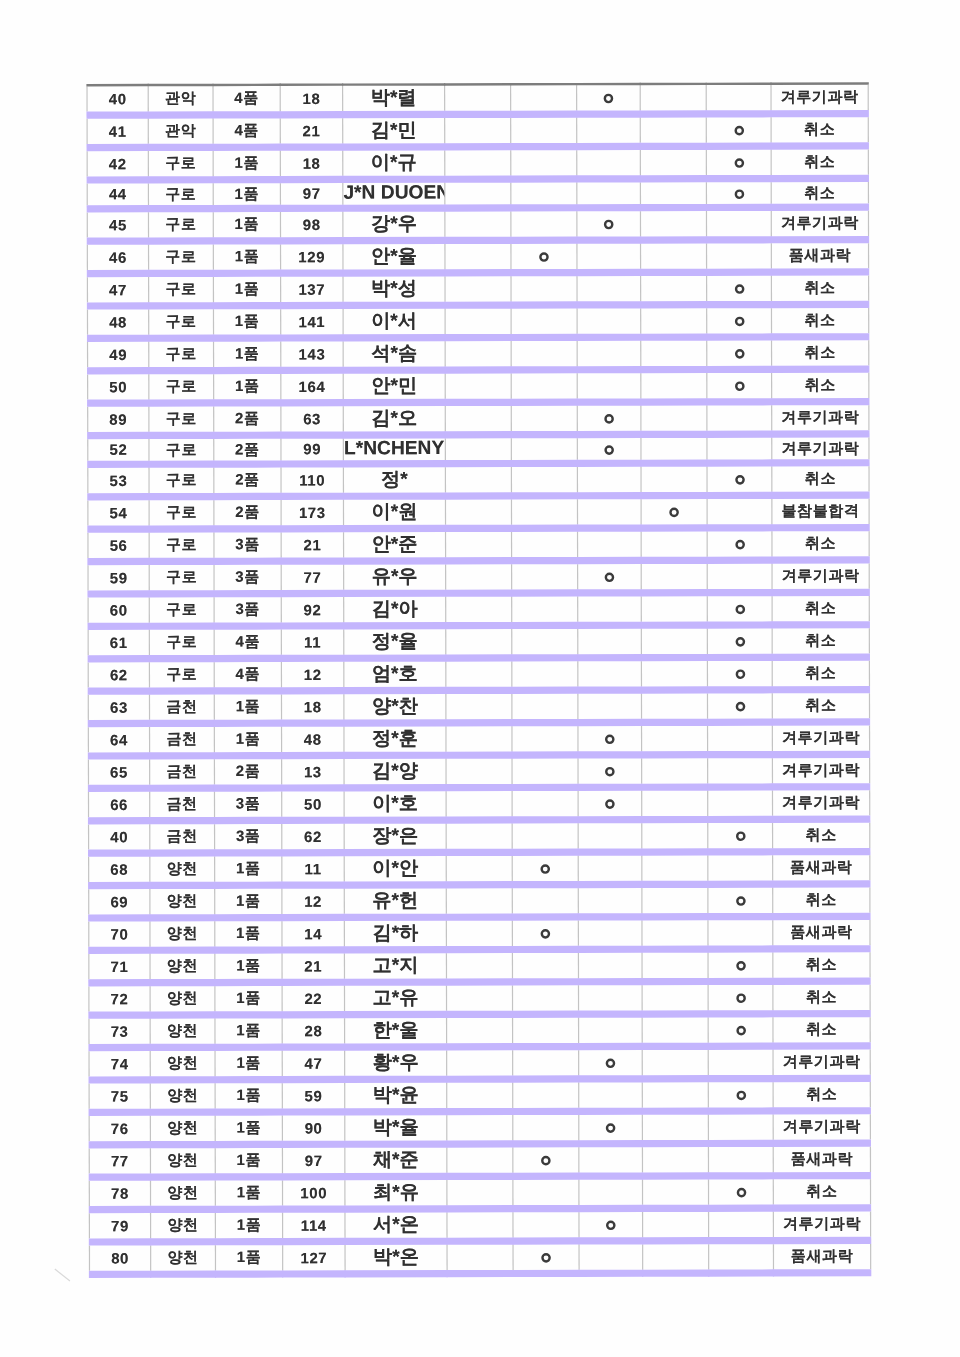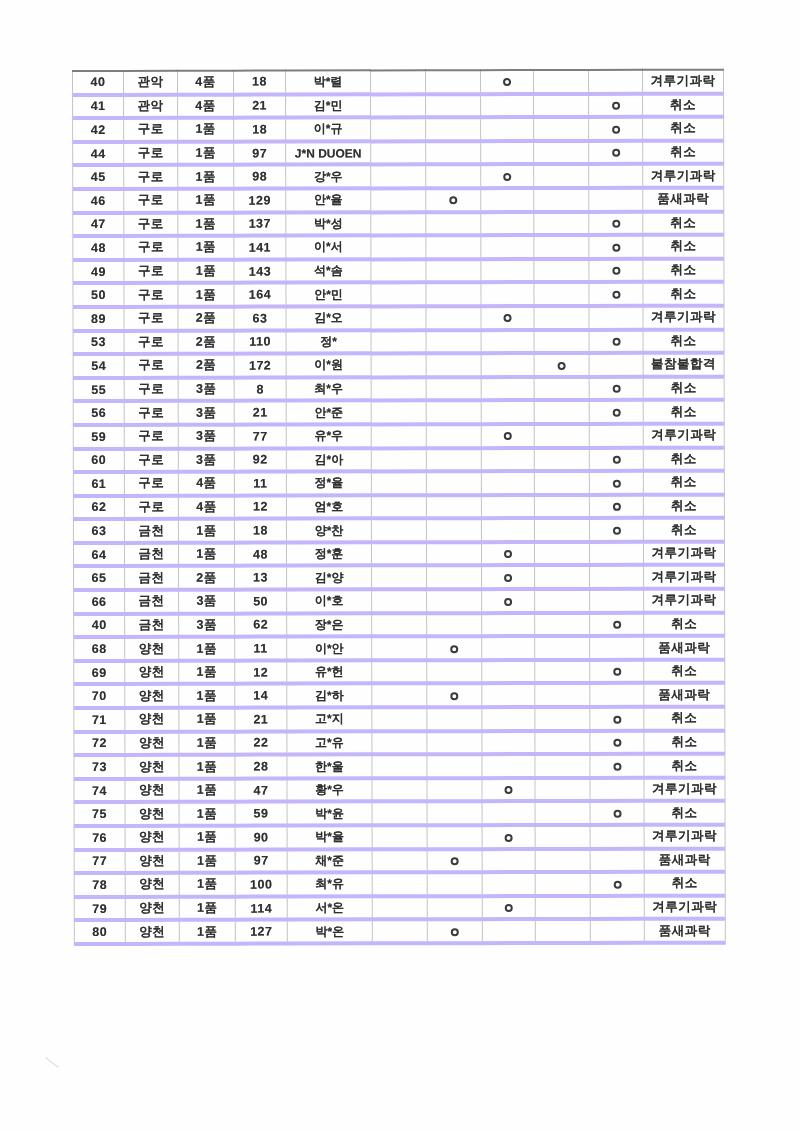--- a/index.html
+++ b/index.html
@@ -24,37 +24,37 @@
     table-layout: fixed;
     transform: rotate(-0.12deg);
     transform-origin: left top;
     border-top: 2px solid #7d7d7d;
     border-bottom: 2px solid #8a8a8a;
     border-left: 1px solid #c6c6c6;
     border-right: 1px solid #bdbdbd;
   }
   table.results tr {
     height: 23.6px;
-    border-bottom: 4px solid #c4b5fd;
+    border-bottom: 6px solid #c4b5fd;
   }
   table.results td {
     border-left: 1px solid #c3c3c3;
     border-right: 1px solid #c3c3c3;
     padding: 0;
     text-align: center;
     vertical-align: middle;
     font-size: 12.5px;
     font-weight: bold;
     color: #303030;
     letter-spacing: 0.5px;
     white-space: nowrap;
     overflow: hidden;
     text-shadow: 0 0 0.5px rgba(40,40,40,0.55);
   }
-  table.results td.name { letter-spacing: 0px; font-size: 12px; }
+  table.results td.name { letter-spacing: 0px; font-size: 16px; }
   col.c-no     { width: 51px; }
   col.c-dist   { width: 54px; }
   col.c-grade  { width: 56px; }
   col.c-num    { width: 52px; }
   col.c-name   { width: 85px; }
   col.c-m1     { width: 55px; }
   col.c-m2     { width: 55px; }
   col.c-m3     { width: 53px; }
   col.c-m4     { width: 55px; }
   col.c-m5     { width: 54px; }
@@ -233,57 +233,57 @@
           <td>63</td>
           <td class="name">김*오</td>
           <td></td>
           <td></td>
           <td><span class="circle"></span></td>
           <td></td>
           <td></td>
           <td>겨루기과락</td>
         </tr>
         <tr>
+          <td>52</td>
+          <td>구로</td>
+          <td>2품</td>
+          <td>99</td>
+          <td class="name">L*NCHENYOU</td>
+          <td></td>
+          <td></td>
+          <td><span class="circle"></span></td>
+          <td></td>
+          <td></td>
+          <td>겨루기과락</td>
+        </tr>
+        <tr>
           <td>53</td>
           <td>구로</td>
           <td>2품</td>
           <td>110</td>
           <td class="name">정*</td>
           <td></td>
           <td></td>
           <td></td>
           <td></td>
           <td><span class="circle"></span></td>
           <td>취소</td>
         </tr>
         <tr>
           <td>54</td>
           <td>구로</td>
           <td>2품</td>
-          <td>172</td>
+          <td>173</td>
           <td class="name">이*원</td>
           <td></td>
           <td></td>
           <td></td>
           <td><span class="circle"></span></td>
           <td></td>
           <td>불참불합격</td>
-        </tr>
-        <tr>
-          <td>55</td>
-          <td>구로</td>
-          <td>3품</td>
-          <td>8</td>
-          <td class="name">최*우</td>
-          <td></td>
-          <td></td>
-          <td></td>
-          <td></td>
-          <td><span class="circle"></span></td>
-          <td>취소</td>
         </tr>
         <tr>
           <td>56</td>
           <td>구로</td>
           <td>3품</td>
           <td>21</td>
           <td class="name">안*준</td>
           <td></td>
           <td></td>
           <td></td>

